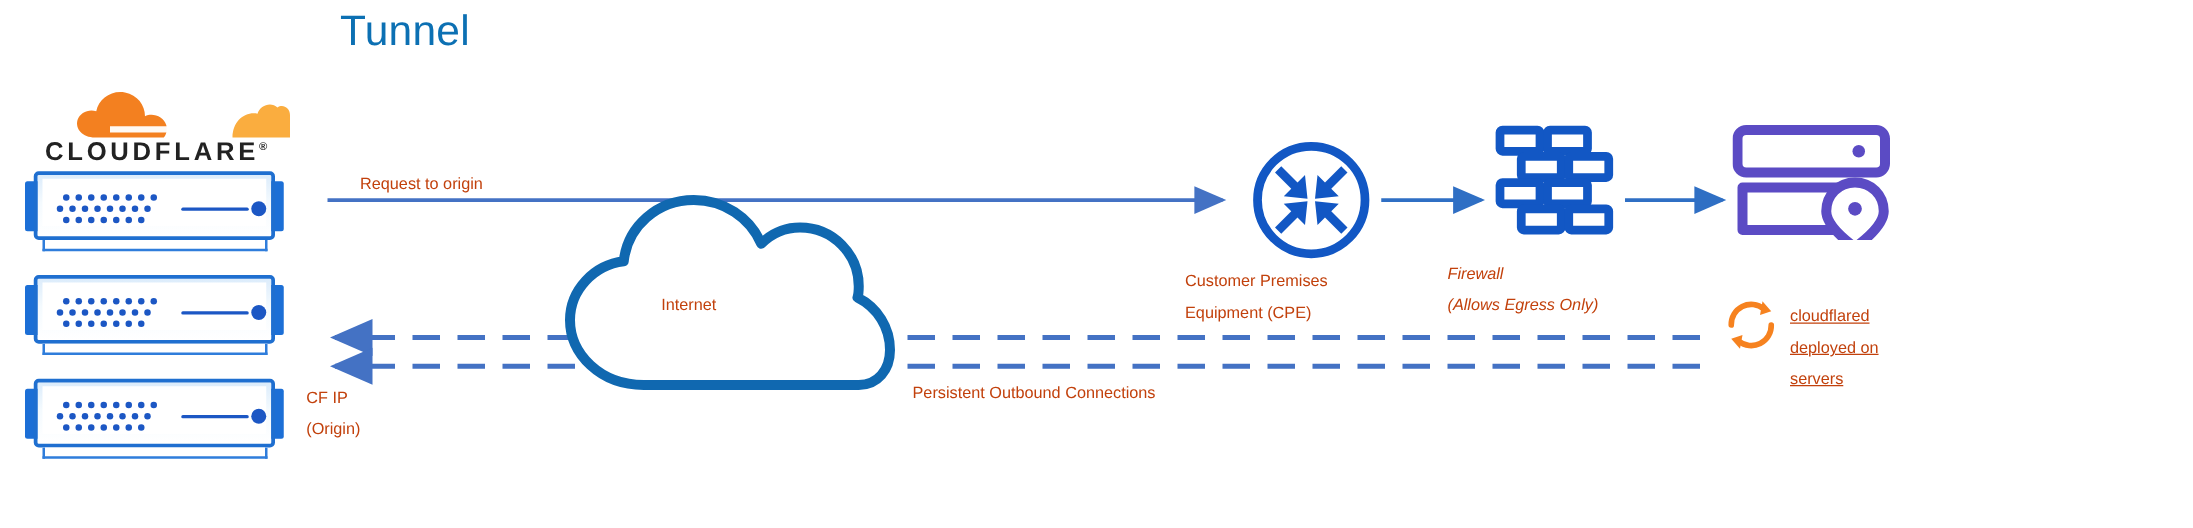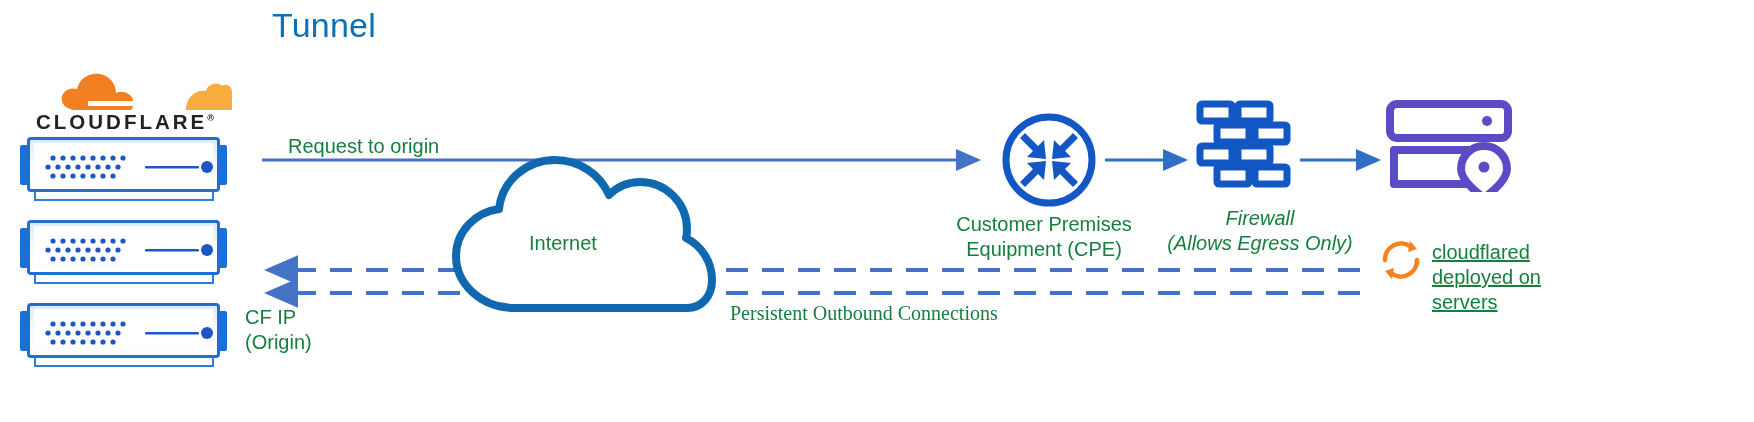--- a/index.html
+++ b/index.html
@@ -75,31 +75,31 @@
     width: 180px; height: 9px;
     border: 2px solid #2f7ddb;
     border-top: none;
     box-sizing: border-box;
     background: #ffffff;
   }
   .router svg { position: absolute; left: 7px; top: 4px; }
 
   
   .lbl {
-    color: #15803d;
-    font-size: 20px;
+    color: #c2410c;
+    font-size: 13px;
     line-height: 25px;
     white-space: pre;
   }
-  .lbl.center { text-align: center; }
+  .lbl.center { }
 
   #lbl-request  { left: 288px; top: 134px; }
   #lbl-internet { left: 529px; top: 231px; }
   #lbl-cfip     { left: 245px; top: 305px; }
-  #lbl-persist  { left: 730px; top: 301px; font-family: Liberation Serif, serif; }
+  #lbl-persist  { left: 730px; top: 301px; }
   #lbl-cpe      { left: 948px; top: 212px; width: 192px; }
   #lbl-firewall { left: 1158px; top: 206px; width: 204px; font-style: italic; }
   #lbl-origin   { left: 1376px; top: 206px; width: 158px; }
   #lbl-cloudflared { left: 1432px; top: 240px; width: 110px; text-decoration: underline; }
 
   
   #lines { left: 0; top: 0; }
 </style>
 </head>
 <body>

